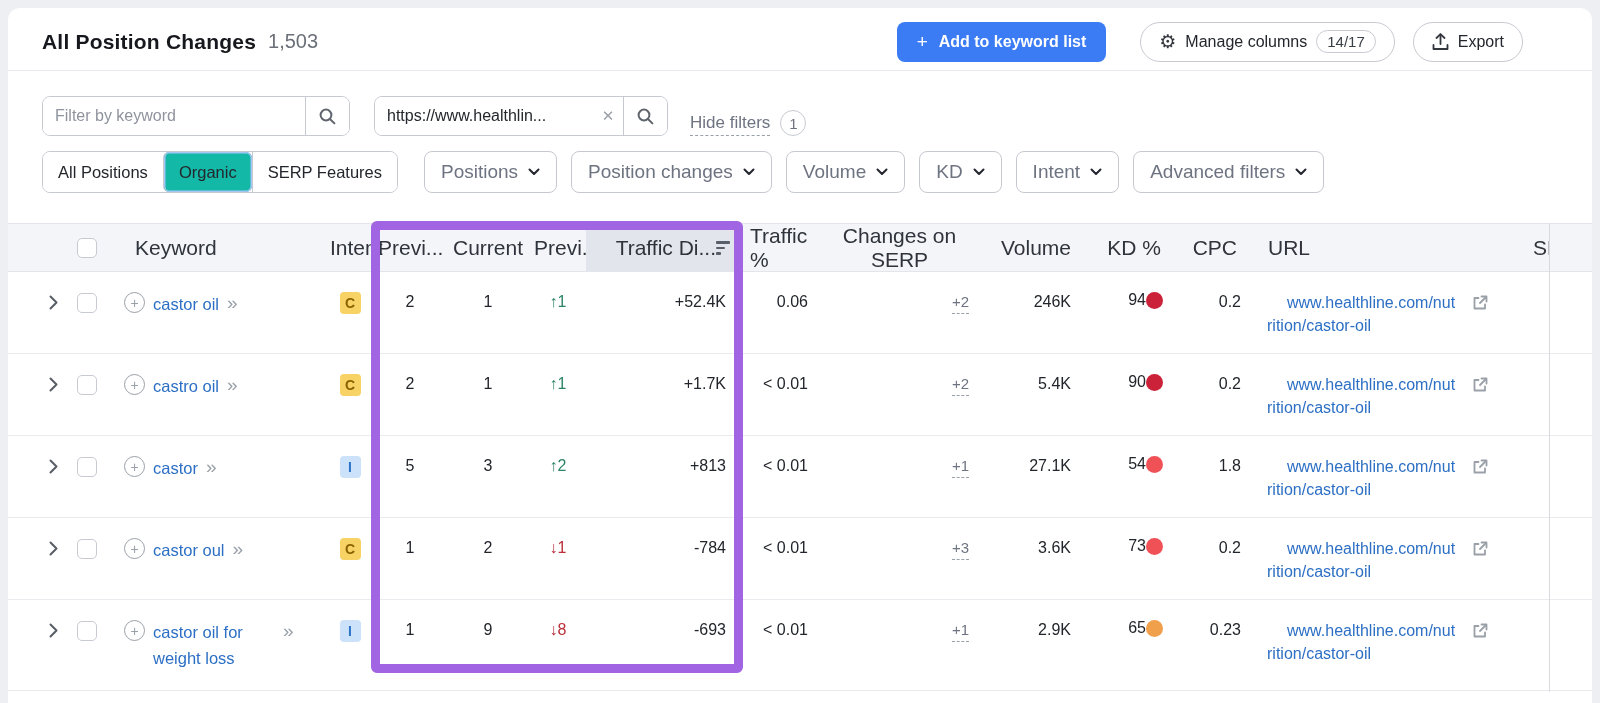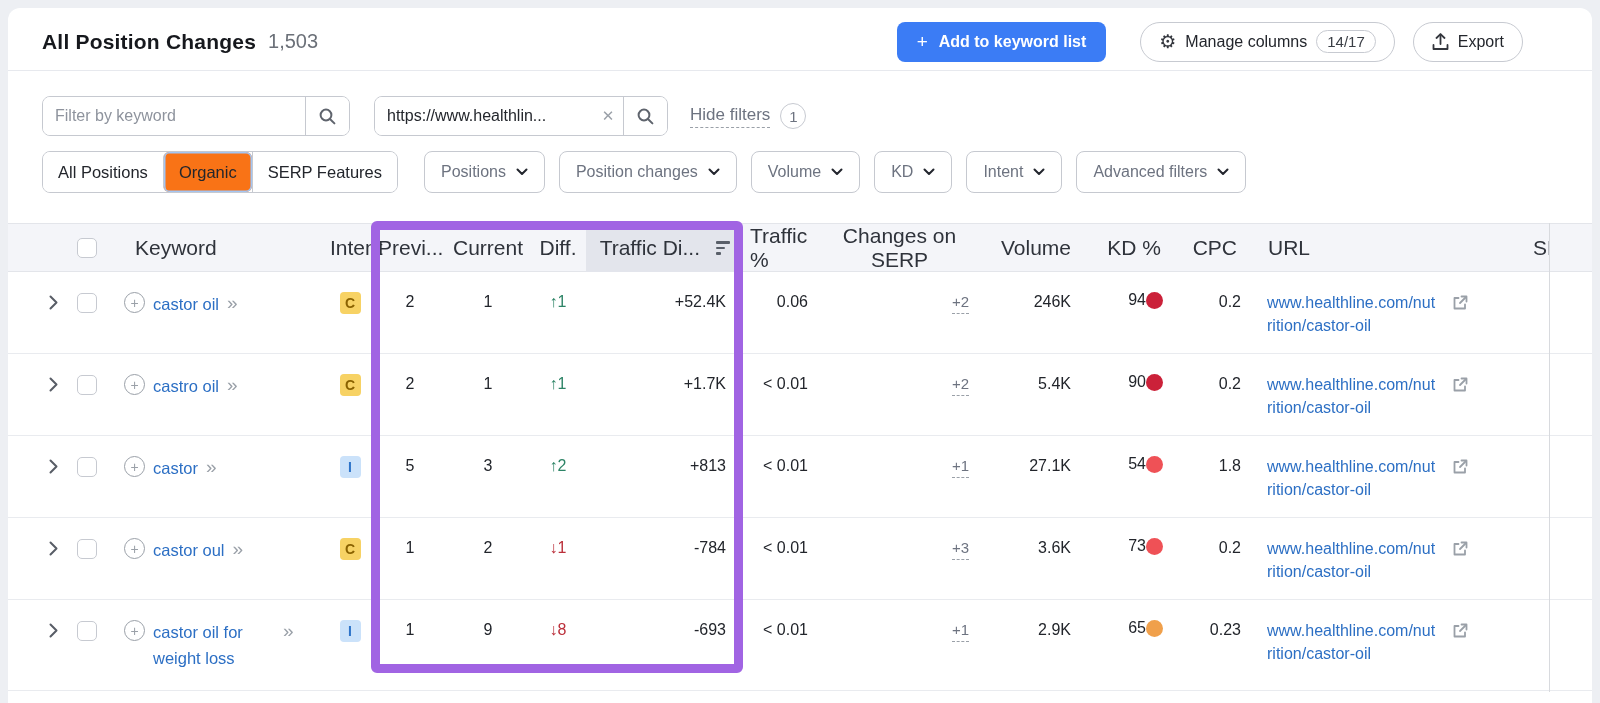--- a/index.html
+++ b/index.html
@@ -24,53 +24,53 @@
          cursor:pointer; white-space:nowrap; }
   .btn-primary { border:none; color:#fff; font-weight:700; border-radius:8px; padding:0 20px; margin-right:16px; }
   .btn-primary .plus { font-size:19px; font-weight:400; margin-right:2px; }
   .badge-pill { border:1px solid #c7cad1; border-radius:13px; padding:2px 10px; font-size:15px; color:#3a3e45; }
   .gear { font-size:19px; color:#33363d; line-height:1; }
   .btn + .btn { margin-left:18px; }
   .export-ic { width:17px; height:18px; }
   .divider { height:1px; background:#e7e9ee; }
 
   
-  .filterrow { display:flex; align-items:center; margin:25px 0 0 34px; height:40px; }
+  .filterrow { display:flex; align-items:flex-end; margin:25px 0 0 34px; height:40px; }
   .inputgrp { display:flex; align-items:stretch; height:40px; border:1px solid #c6c9d0; border-radius:8px; background:#fff; overflow:hidden; }
   .inputgrp input { border:none; outline:none; font-size:16px; font-family:inherit; color:#23262c; padding:0 12px; }
   .inputgrp input::placeholder { color:#8e939d; }
   .kw-input { width:262px; }
   .url-input { width:218px; padding-right:2px !important; }
   .seg-search { width:44px; display:flex; align-items:center; justify-content:center; border-left:1px solid #c6c9d0; cursor:pointer; background:#fff; }
   .clear-x { width:30px; display:flex; align-items:center; justify-content:center; color:#9aa0a8; font-size:15px; cursor:pointer; }
   .gap24 { width:24px; } .gap22 { width:22px; }
   .hidefilters { font-size:17px; color:#6d7380; border-bottom:1px dashed #9aa0a8; padding-bottom:2px; cursor:pointer; }
   .filter-count { width:26px; height:26px; border:1px solid #c7cad1; border-radius:50%; display:flex; align-items:center; justify-content:center; font-size:15px; color:#6d7380; margin-left:10px; }
 
   
   .tabsrow { display:flex; align-items:center; gap:14px; margin:15px 0 0 34px; height:42px; }
   .segmented { display:flex; height:42px; border:1px solid #c6c9d0; border-radius:8px; overflow:hidden; margin-right:12px; }
   .seg { display:flex; align-items:center; padding:0 15px; font-size:16.5px; color:#23262c; cursor:pointer; background:#fff; }
   .seg + .seg { border-left:1px solid #c6c9d0; }
-  .seg.active { background:#f97316; box-shadow:inset 0 0 0 1.5px #a3c6f4; border-radius:6px; }
+  .seg.active { background:#14b8a6; box-shadow:inset 0 0 0 1.5px #a3c6f4; border-radius:6px; }
   .pill { display:flex; align-items:center; gap:10px; height:42px; border:1px solid #c6c9d0; border-radius:8px;
-          padding:0 16px; font-size:16px; color:#6d7380; background:#fff; cursor:pointer; white-space:nowrap; }
+          padding:0 16px; font-size:19px; color:#6d7380; background:#fff; cursor:pointer; white-space:nowrap; }
   .chev { width:12px; height:8px; }
 
   
   .tablewrap { position:relative; margin-top:30px; }
   :root { --cols: 58px 42px 218px 48px 72px 84px 56px 156px 80px 155px 96px 94px 74px 272px 36px; }
   .thead { display:grid; grid-template-columns:var(--cols); background:#f4f5f9;
            border-top:1px solid #e3e5ea; height:48px; align-items:center;
            font-size:21px; color:#2f333b; }
   .thead-outer { border-bottom:1px solid #e3e5ea; }
   .th { padding:0 4px; }
   .th.center { text-align:center; }
   .th.right { text-align:right; }
-  .th-sorted { background:#e3e5ec; height:48px; display:flex; align-items:center; justify-content:flex-end; padding-right:12px; gap:16px; }
+  .th-sorted { background:#e3e5ec; height:48px; display:flex; align-items:center; justify-content:flex-end; padding-right:12px; gap:0; }
   .sort-ic { display:inline-flex; flex-direction:column; gap:3px; align-items:flex-start; }
   .sort-ic i { display:block; height:2.5px; background:#595f69; border-radius:1px; }
   .sort-ic i:nth-child(1){ width:14px; } .sort-ic i:nth-child(2){ width:9px; } .sort-ic i:nth-child(3){ width:5px; }
 
   .trow { display:grid; grid-template-columns:var(--cols); min-height:82px; border-bottom:1px solid #e9ebef;
           font-size:16px; align-items:start; background:#fff; }
   .trow:last-child { min-height:91px; }
   .cell { padding-top:21px; }
   .cell.center { text-align:center; }
   .cell.right { text-align:right; }
@@ -91,21 +91,21 @@
   .diff-val.up { color:#2d8466; } .diff-val.down { color:#bb2f3a; }
   .tdiff-cell { padding-right:16px; }
   .tpct-cell { padding-right:14px; }
   .serp-cell { padding-right:8px; }
   .serp-chg { display:inline-block; color:#6d7380; font-size:15px; border-bottom:1px dashed #9aa0a8; padding-bottom:3px; cursor:pointer; }
   .vol-cell { padding-right:2px; }
   .kd-cell { display:flex; justify-content:flex-end; align-items:flex-end; padding-right:4px; padding-top:19px; }
   .kd-dot { width:17px; height:17px; border-radius:50%; }
   .cpc-cell { padding-right:0; }
   .url-cell { padding-left:26px; padding-top:19px; }
-  .url-l1 { display:flex; align-items:center; gap:17px; }
+  .url-l1 { display:flex; align-items:center; gap:17px;margin-left:20px; }
   .url-link { color:#2c6fc4; font-size:16px; line-height:23px; cursor:pointer; }
   .ext-ic { width:17px; height:17px; flex:0 0 auto; }
 
   .vline { position:absolute; left:1541px; top:0; bottom:-1px; width:1px; background:#d8dade; }
 
   
   .annotate { position:absolute; left:363px; top:213px; width:372px; height:452px;
               border:9px solid #a164e3; border-radius:6px; pointer-events:none; z-index:5; }
 
   svg { display:block; }
@@ -213,21 +213,21 @@
     <div class="thead-outer">
       <div class="thead">
         <div class="th"></div>
         <div class="th check-cell">
             <div class="cb"></div>
           </div>
         <div class="th" style="padding-left:27px">Keyword</div>
         <div class="th right">Intent</div>
         <div class="th center">Previ...</div>
         <div class="th center">Current</div>
-        <div class="th center">Diff.</div>
+        <div class="th center">Previ.</div>
         <div class="th th-sorted">
           <span>Traffic Di...</span>
           <span class="sort-ic">
               <i></i>
               <i></i>
               <i></i>
             </span>
         </div>
         <div class="th" style="padding-left:8px">Traffic %</div>
         <div class="th center">Changes on SERP</div>

